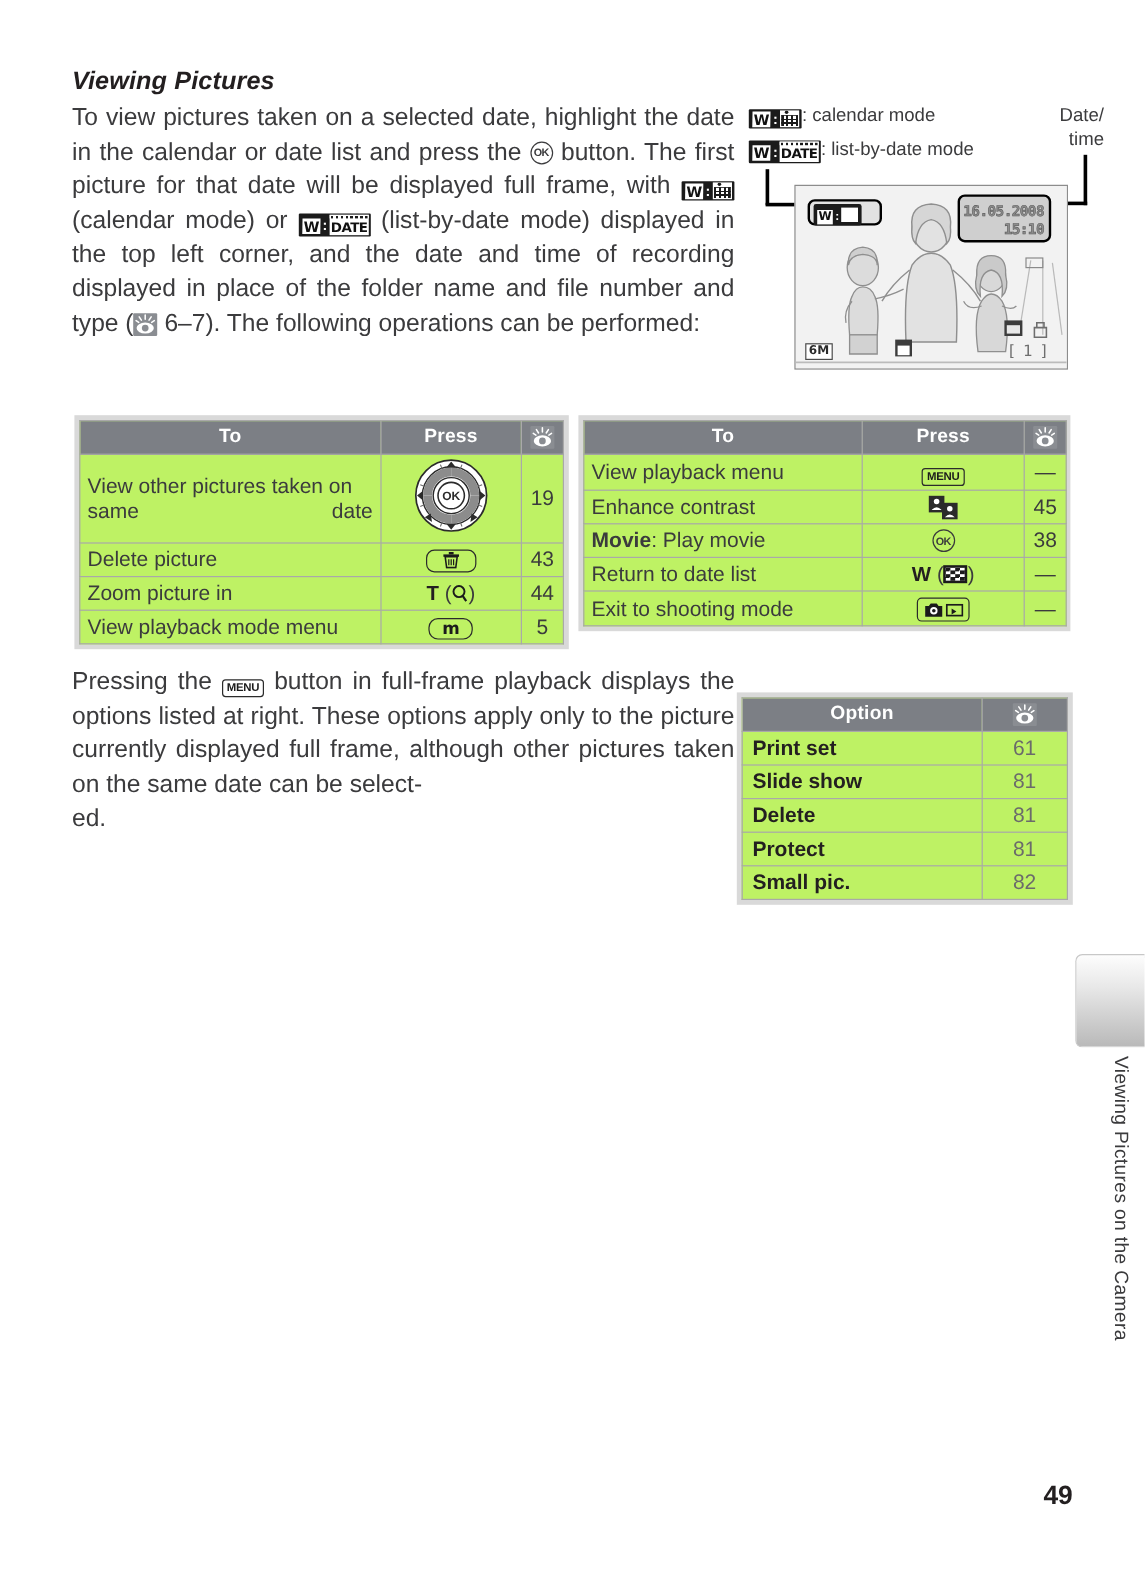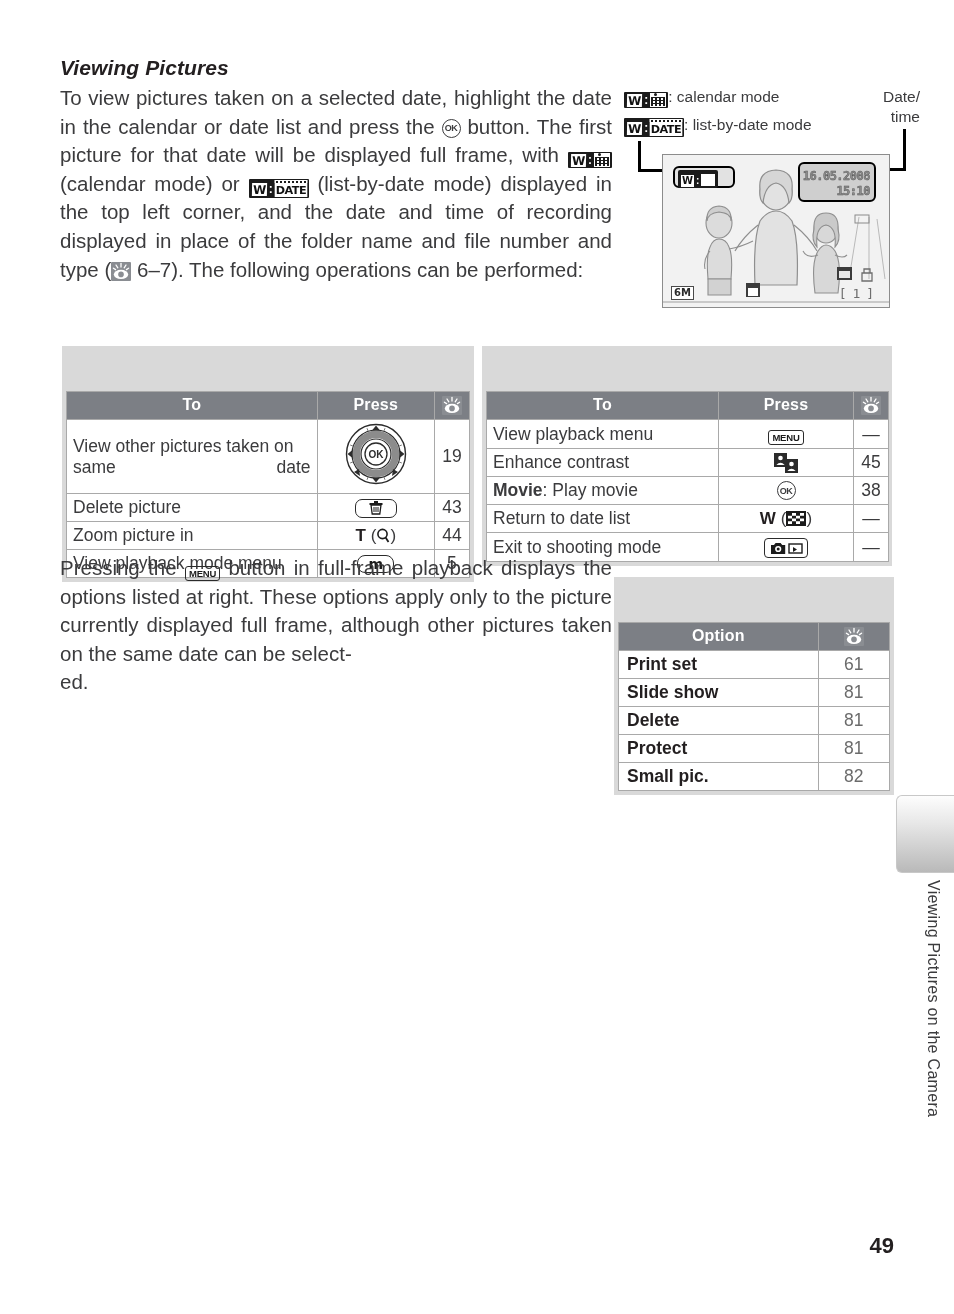--- a/index.html
+++ b/index.html
@@ -278,23 +278,22 @@
     color: #6e6e6e;
     font-family: "DejaVu Sans Mono", monospace;
     letter-spacing: -1px;
   }
 
   
   table.ntab {
     border-collapse: collapse;
     font-size: 17.5px;
     color: #3b3b3d;
-    background: #ffffff;
+    background: #bef264;
     table-layout: fixed;
-    margin-top: 41px;
   }
   table.ntab th {
     background: #7c7f85;
     color: #ffffff;
     font-weight: 700;
     font-size: 16px;
     padding: 4px 0 5px 0;
     border: 1px solid #a9a9a9;
     text-align: center;
     letter-spacing: .2px;

